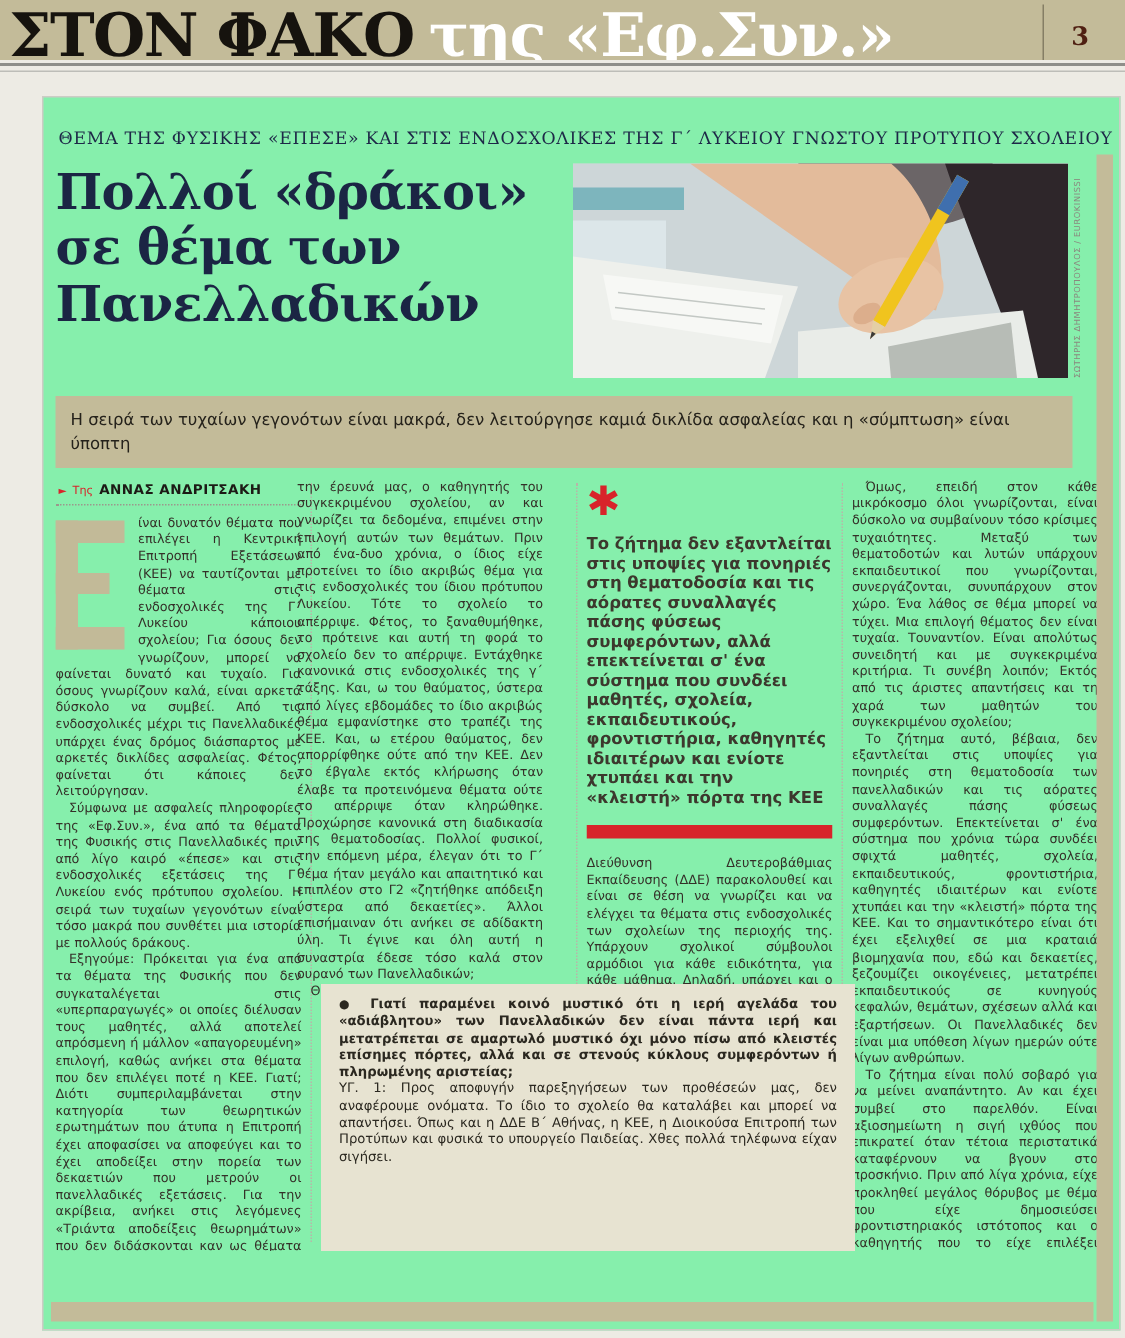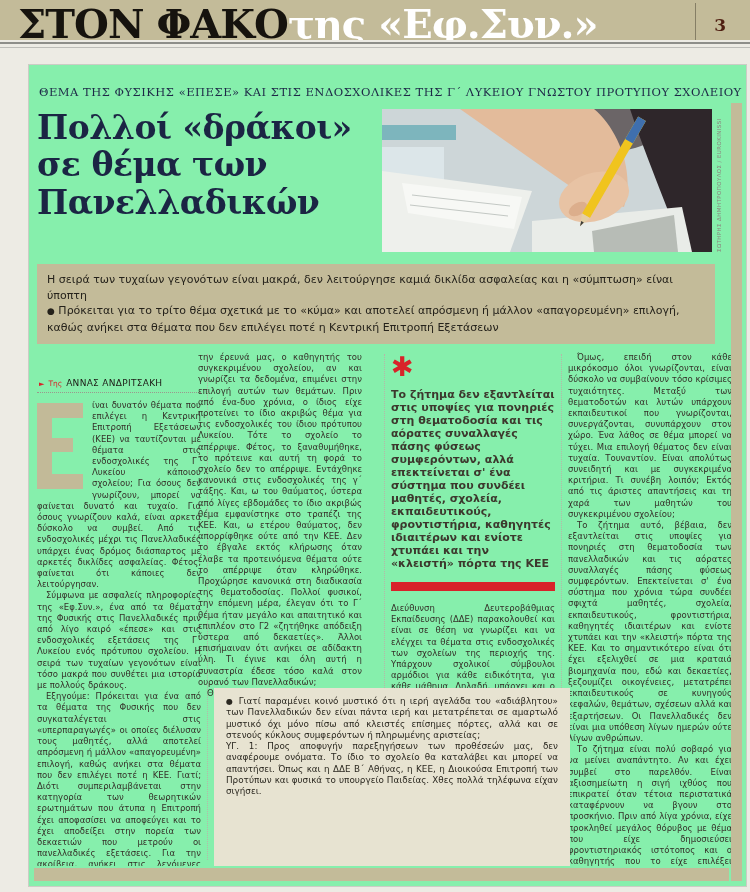--- a/index.html
+++ b/index.html
@@ -3,22 +3,22 @@
 <meta charset="utf-8">
 <style>
   * { margin:0; padding:0; box-sizing:border-box; }
   html,body { width:750px; height:892px; overflow:hidden; }
   body { background:#edebe4; font-family:"DejaVu Sans", sans-serif; }
 
   
   .masthead { position:relative; height:40px; background:#c3bb99; overflow:hidden; }
   .masthead-title { position:absolute; left:6px; bottom:-7px; white-space:nowrap;
     font-family:"DejaVu Serif", serif; font-weight:bold; font-size:40px; letter-spacing:-1px; }
-  .t-dark { color:#16130e;margin-left:12px; }
-  .t-light { color:#ffffff; }
+  .t-dark { color:#16130e; }
+  .t-light { color:#ffffff; margin-left:10px; }
   .masthead-divider { position:absolute; right:54px; top:3px; bottom:0; width:1px; background:#857e65; }
   .page-number { position:absolute; right:24px; bottom:5px; font-family:"DejaVu Serif", serif;
     font-weight:bold; font-size:17px; color:#4f1f12; }
   .rule-thick { height:2px; background:#8e8e89; margin-top:2px; }
   .rule-thin  { height:1px; background:#bdbdb8; margin-top:3px; }
 
   
   .article { position:relative; width:719px; height:823px; margin:16px 0 0 28px;
     background:#86efac; border:1px solid #ccccc5; padding:18px 20px 0 8px; }
   .right-strip { position:absolute; top:38px; bottom:5px; right:4px; width:11px; background:#c3bb99; }
@@ -50,42 +50,42 @@
   .vsep { position:absolute; top:2px; bottom:22px; width:0; border-left:1px dotted #b8b5a8; }
   .vsep1 { left:170px; } .vsep2 { left:347px; } .vsep3 { left:524px; }
 
   .para { font-size:8.5px; line-height:11.2px; color:#343028; text-align:justify; }
   .para.indent { text-indent:9px; }
 
   .byline { display:flex; align-items:baseline; gap:4px; padding:2px 0 4px 2px;
     border-bottom:1px dotted #9b988c; margin-bottom:7px; }
   .byline-arrow { color:#d8232a; font-size:7px; }
   .byline-prefix { font-size:7.5px; color:#d8232a; }
-  .byline-name { font-size:9px; font-weight:normal; color:#1c1a15; letter-spacing:.3px;margin-top:24px; }
+  .byline-name { font-size:9px; font-weight:bold; color:#1c1a15; letter-spacing:.3px; }
 
   
   .dropcap { float:left; position:relative; width:46px; height:86px; margin:3px 9px 2px 0; }
   .dropcap i { position:absolute; background:#c2ba98; }
   .dc-stem { left:0; top:0; bottom:0; width:15px; }
   .dc-top  { left:0; top:0; height:15px; right:0; }
   .dc-mid  { left:0; top:35px; height:14px; width:36px; }
   .dc-bot  { left:0; bottom:0; height:15px; right:0; }
   .dropcap span { position:absolute; width:1px; height:1px; overflow:hidden; clip:rect(0 0 0 0); }
 
   
   .pq-icon { color:#d8232a; font-size:27px; line-height:26px; margin:2px 0 8px 0; }
   .pullquote { font-size:11px; line-height:13px; font-weight:bold; color:#3c382d; }
   .redbar { height:9px; background:#d8232a; margin:12px 0 12px 0; }
 
   
   .qbox { position:absolute; left:177px; bottom:16px; width:356px; height:178px;
     background:#e7e3d1; padding:8px 12px 8px 12px; overflow:hidden; }
   .qbox-title { font-family:"DejaVu Sans", sans-serif; font-weight:bold; font-size:20px;
     color:#15130e; letter-spacing:-0.3px; margin-bottom:7px; }
-  .qitem { font-size:8.8px; line-height:11.3px; font-weight:normal; color:#2b2820; text-align:justify; }
+  .qitem { font-size:8.8px; line-height:11.3px; font-weight:bold; color:#2b2820; text-align:justify; }
   .qbullet { font-size:8px; }
   .qnote { font-size:8.8px; line-height:11.3px; color:#2b2820; text-align:justify; }
 </style>
 </head>
 <body>
 
 <div class="page">
 
   <header class="masthead">
     <div class="masthead-title">
@@ -126,21 +126,20 @@
             <polygon points="226.5,114 235.5,114 231,126" fill="#e4cfa5"></polygon>
             <polygon points="229.5,121 232.5,121 231,126" fill="#3b3a36"></polygon>
           </g>
         </svg>
         <figcaption class="photo-credit">ΣΩΤΗΡΗΣ ΔΗΜΗΤΡΟΠΟΥΛΟΣ / EUROKINISSI</figcaption>
       </figure>
     </div>
 
     <div class="lead">
       <p class="lead-line">Η σειρά των τυχαίων γεγονότων είναι μακρά, δεν λειτούργησε καμιά δικλίδα ασφαλείας και η «σύμπτωση» είναι ύποπτη</p>
-      <p class="lead-line"><span class="lead-bullet">●</span> <span>Πρόκειται για το τρίτο θέμα σχετικά με το «κύμα» και αποτελεί απρόσμενη ή μάλλον «απαγορευμένη» επιλογή, καθώς ανήκει στα θέματα που δεν επιλέγει ποτέ η Κεντρική Επιτροπή Εξετάσεων</span></p>
     </div>
 
     <div class="body">
 
       <div class="col col1">
         <div class="byline">
           <span class="byline-arrow">►</span>
           <span class="byline-prefix">Της</span>
           <span class="byline-name">ΑΝΝΑΣ ΑΝΔΡΙΤΣΑΚΗ</span>
         </div>

